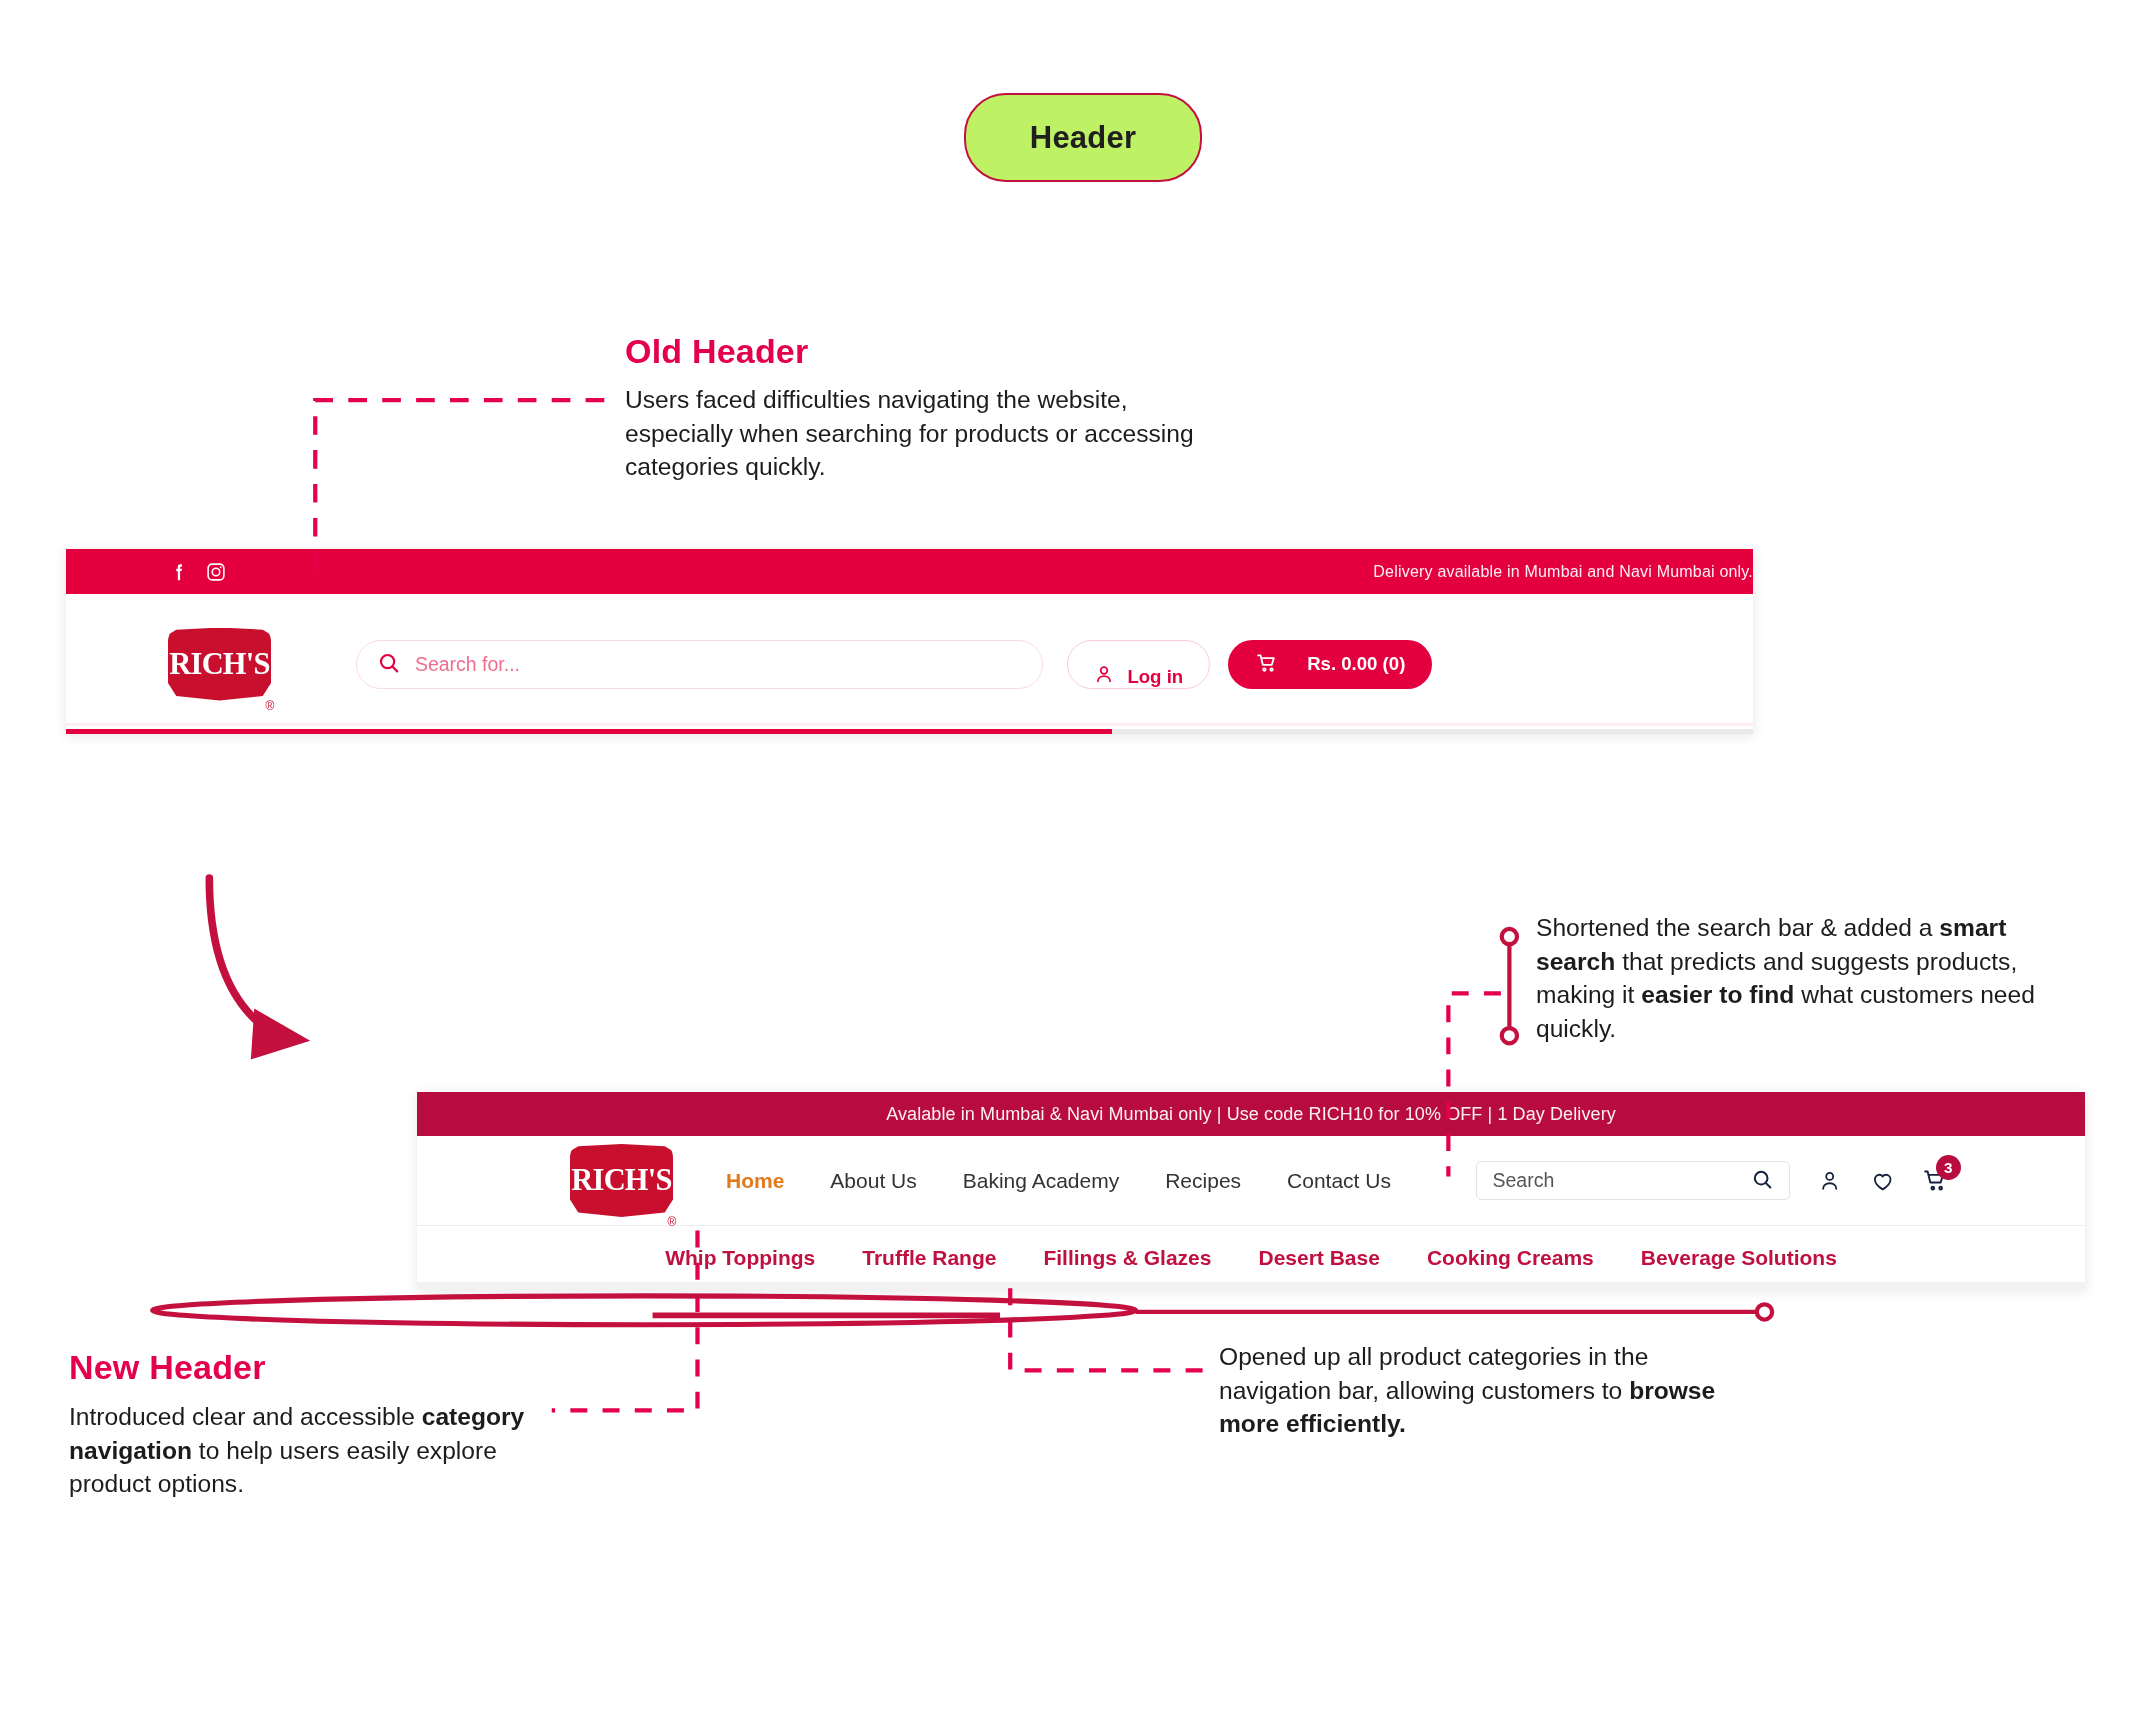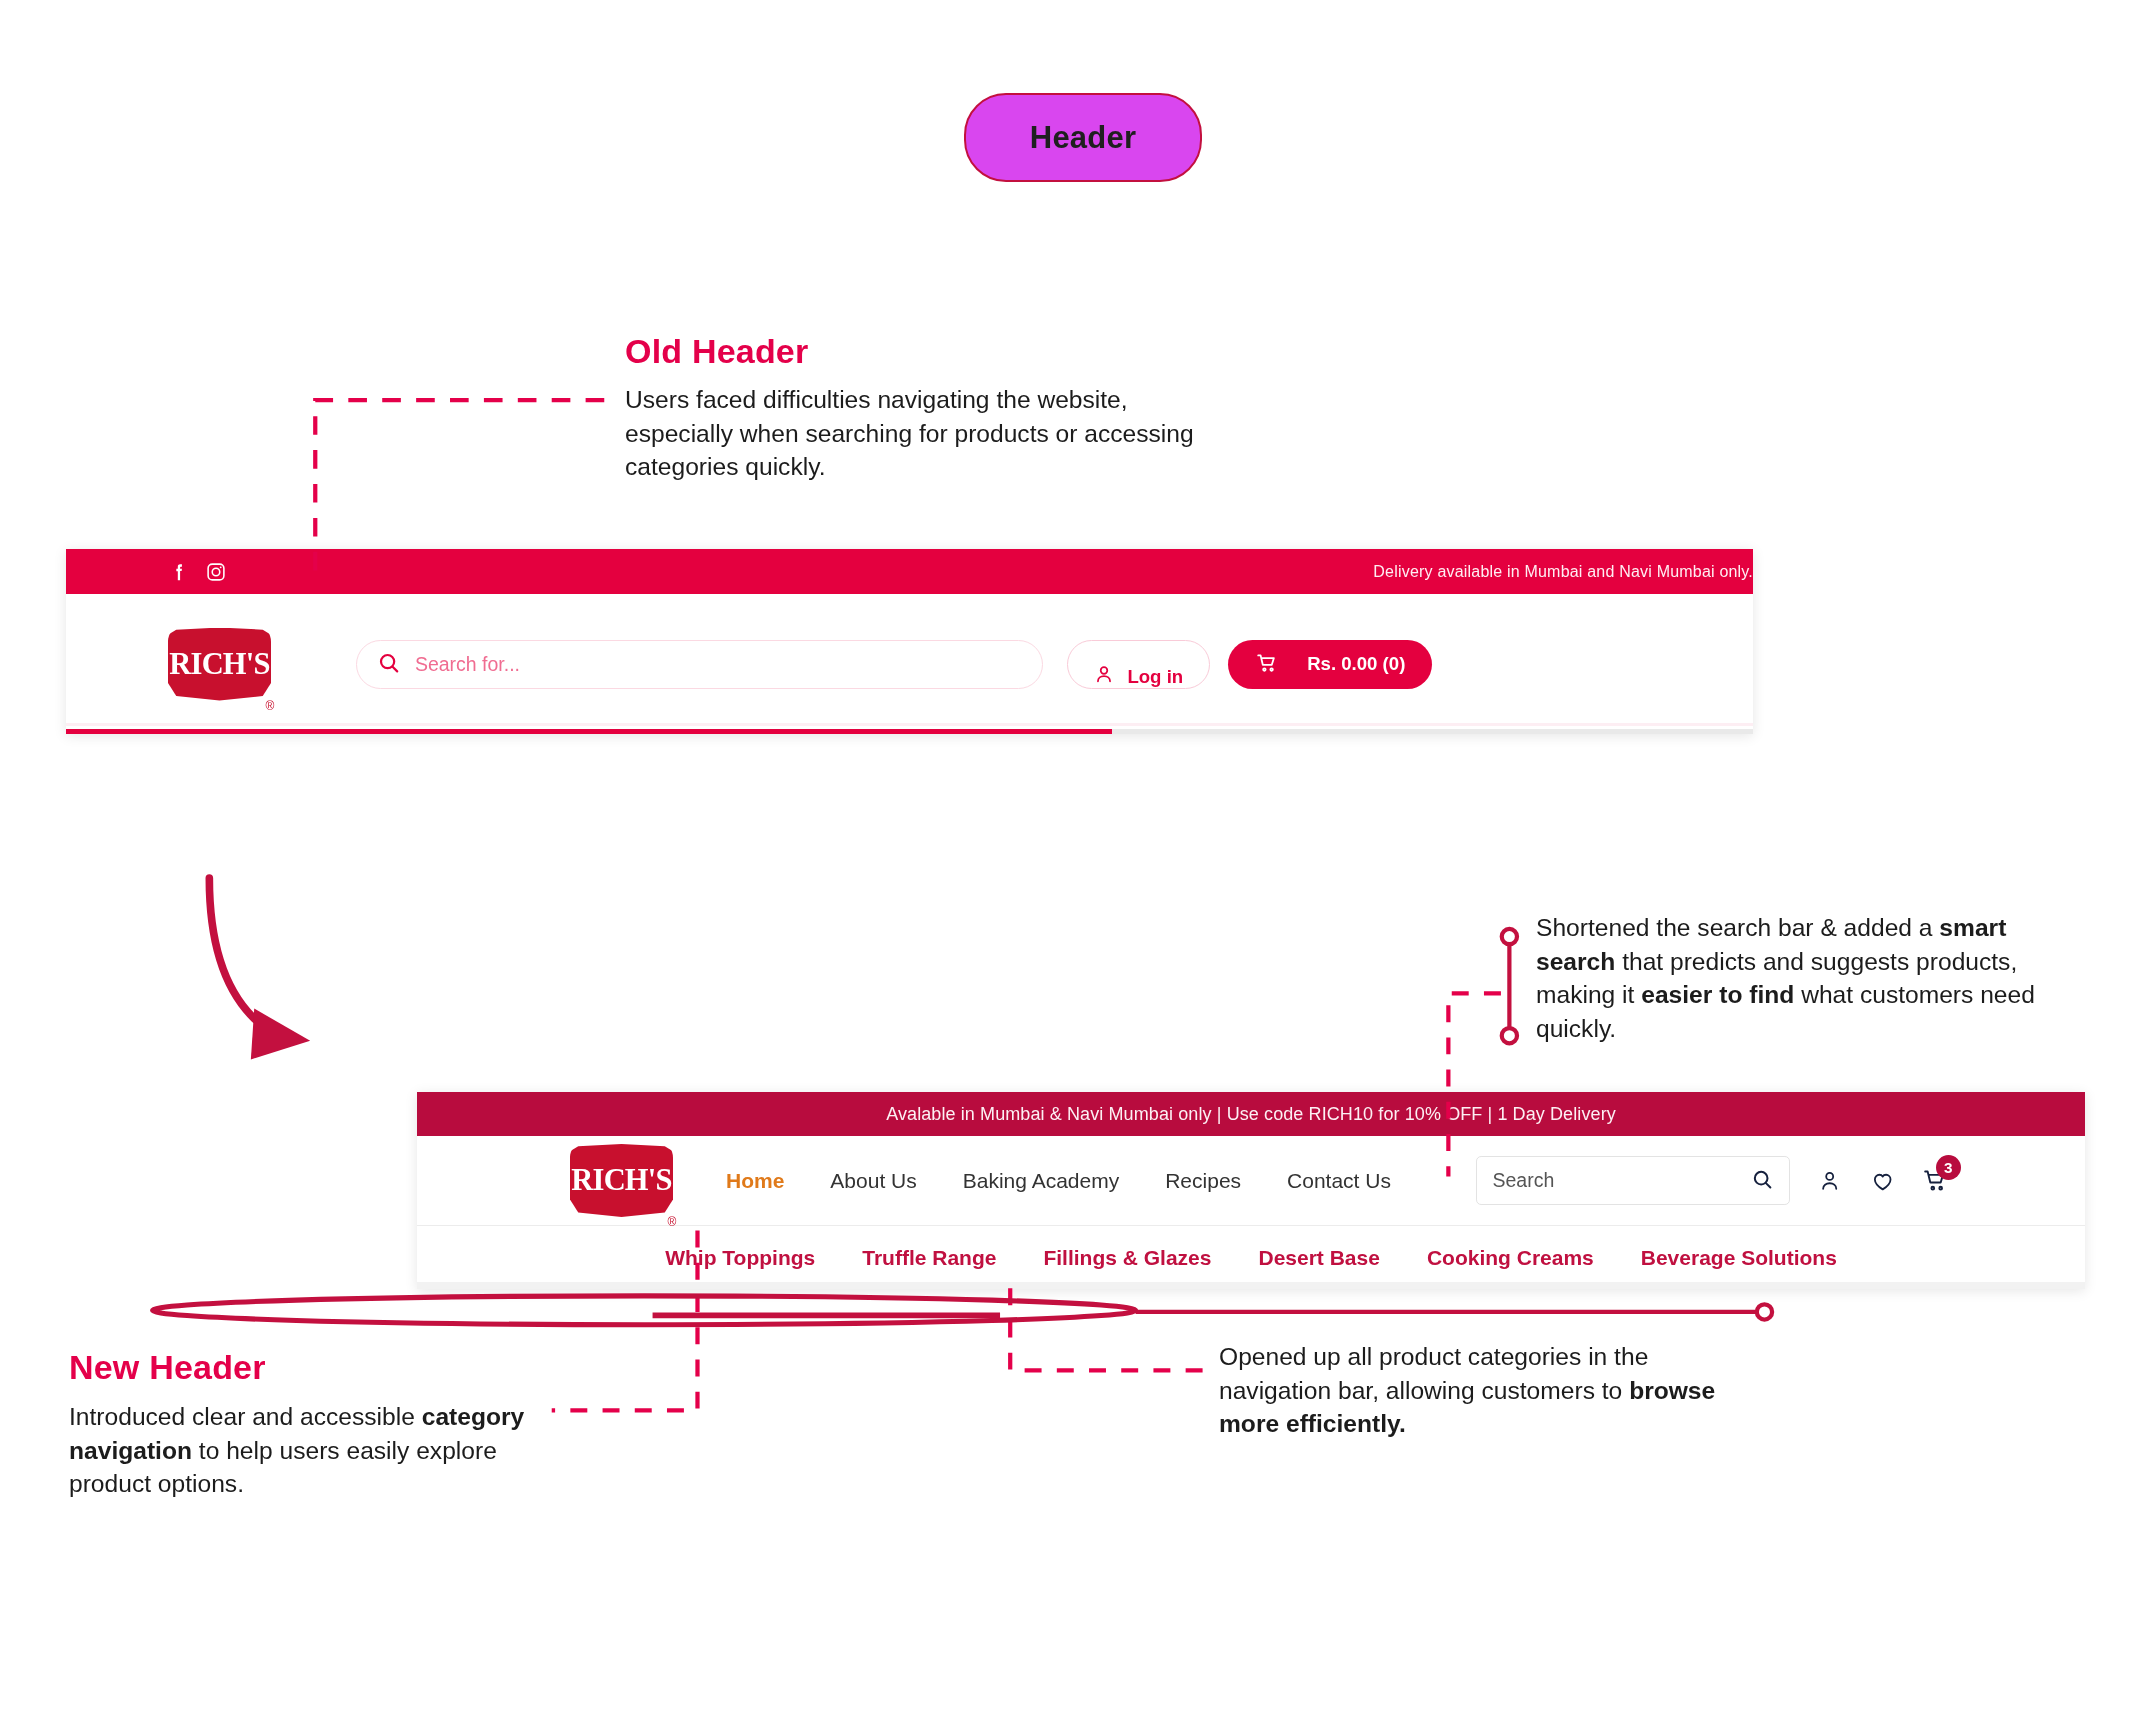--- a/index.html
+++ b/index.html
@@ -8,21 +8,21 @@
     background:#ffffff;
     font-family:"Liberation Sans",sans-serif;
     -webkit-font-smoothing:antialiased;
   }
   .abs{position:absolute;}
 
   
   #header-pill{
     left:964px;top:93px;width:234px;height:85px;
     border:2.5px solid #c3103f;border-radius:42px;
-    background:#d946ef;
+    background:#bef264;
     display:flex;align-items:center;justify-content:center;
   }
   #header-pill .pill-text{
     font-size:31px;font-weight:bold;color:#1f1f1f;letter-spacing:0.2px;
   }
 
   
   .sec-title{
     font-size:34px;font-weight:bold;color:#e4004a;letter-spacing:0.2px;
   }
@@ -124,21 +124,21 @@
     position:absolute;left:0;top:44px;width:100%;height:90px;
     display:flex;align-items:center;border-bottom:1.3px solid #ececec;
     box-sizing:border-box;
   }
   #new-logo-wrap{margin-left:153px;}
   #new-nav{display:flex;align-items:center;gap:46px;margin-left:53px;}
   .nav-link{font-size:21px;color:#333333;white-space:nowrap;}
   .nav-link.active{color:#e07a1a;font-weight:bold;}
   #new-right{display:flex;align-items:center;margin-left:auto;margin-right:136px;gap:0;}
   #new-search{
-    width:314px;height:49px;border:1.3px solid #e3e3e3;border-radius:5.1px;
+    width:314px;height:39px;border:1.3px solid #e3e3e3;border-radius:5.1px;
     display:flex;align-items:center;padding:0 15.3px;box-sizing:border-box;background:#fff;
   }
   #new-search .ph{font-size:19.5px;color:#555;flex:1;}
   .ic-btn{margin-left:27px;position:relative;display:flex;align-items:center;}
   #cart-badge{
     position:absolute;right:-12px;top:-12px;
     width:25.4px;height:25.4px;border-radius:50%;background:#b80c3e;
     color:#fff;font-size:15.3px;font-weight:bold;
     display:flex;align-items:center;justify-content:center;
   }

